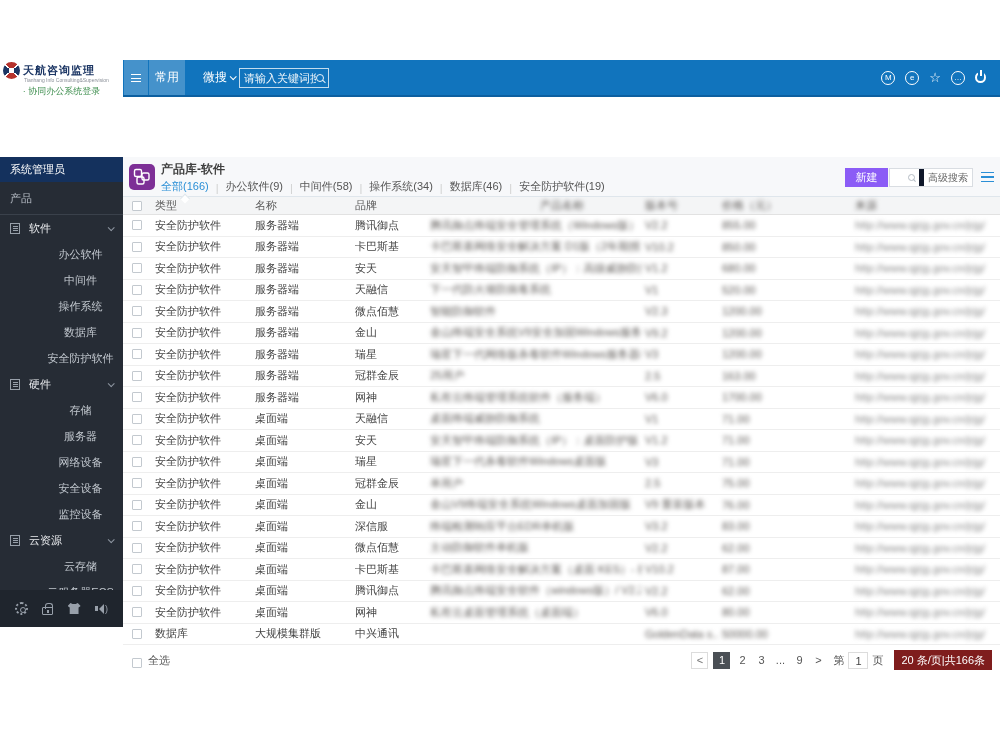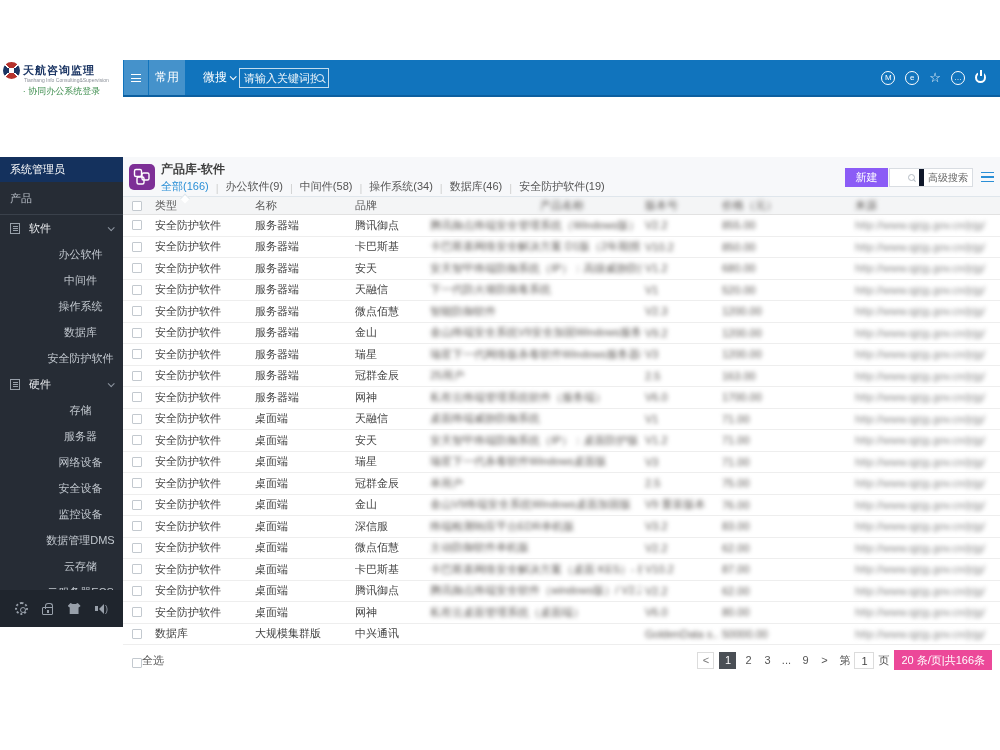--- a/index.html
+++ b/index.html
@@ -92,28 +92,28 @@
   .c5 { width:77px;  padding-left:4px; } .c6 { width:133px; padding-left:4px; }
   .c7 { width:149px; padding-left:4px; }
   .cell { white-space:nowrap; overflow:hidden; }
   .thead .c4 { padding-left:114px; }
   .blurred { filter:blur(2.2px); color:#5e5a57; }
   .src { color:#8b8b8b; }
   .cbx { width:10px; height:10px; border:1px solid #c3c9cf; background:#fff; border-radius:1px; cursor:pointer; flex:0 0 auto; }
 
   
   .foot { display:flex; align-items:center; height:30px; padding:0 8px 0 9px; font-size:11px; color:#555; }
-  .select-all { display:flex; align-items:flex-end; gap:0;font-family:Liberation Mono, monospace; }
+  .select-all { display:flex; align-items:flex-end; gap:6px;font-family:Liberation Mono, monospace; }
   .pager { margin-left:auto; display:flex; align-items:center; gap:5px; }
   .pg-arrow { min-width:17px; height:17px; line-height:15px; text-align:center; border:1px solid #dcdcdc; background:#fff; color:#777; cursor:pointer; font-size:11px; }
   .pg-num { min-width:14px; height:17px; line-height:17px; text-align:center; color:#555; cursor:pointer; padding:0 2px; }
   .pg-num.active { background:#4a4f55; color:#fff; min-width:17px; }
   .jump { display:flex; align-items:center; gap:4px; margin-left:3px; }
   .jump-box { width:20px; height:17px; border:1px solid #dcdcdc; background:#fff; text-align:center; line-height:17px; font-size:11px; color:#444; }
-  .page-size { background:#ec4899; color:#fff; padding:2.5px 7px; font-size:11px; cursor:pointer; white-space:nowrap;text-align:center; }
+  .page-size { margin-left:6px; background:#7f1d1d; color:#fff; padding:2.5px 7px; font-size:11px; cursor:pointer; white-space:nowrap;text-align:center; }
 </style>
 </head>
 <body>
 
 <div class="app">
 
   <div class="top-header">
     <div class="logo-panel">
       <div class="logo-row">
         <span class="logo-mark"></span>
@@ -165,21 +165,25 @@
         <div class="sec-header">
           <span class="mini-doc"></span>
           <span>硬件</span>
           <span class="chev"></span>
         </div>
         <div class="sec-item">存储</div>
         <div class="sec-item">服务器</div>
         <div class="sec-item">网络设备</div>
         <div class="sec-item">安全设备</div>
         <div class="sec-item">监控设备</div>
-        <div class="sec-item">数据管理DMS</div>
+        <div class="sec-header">
+          <span class="mini-doc"></span>
+          <span>云资源</span>
+          <span class="chev"></span>
+        </div>
         <div class="sec-item">云存储</div>
         <div class="sec-item">云服务器ECS</div>
         <div class="sec-item">云通讯</div>
       </div>
     <div class="side-bottom">
       <span class="gear"></span>
       <span class="lock"></span>
       <span class="shirt"></span>
       <span class="spk">
         <span class="spk-body"></span>

